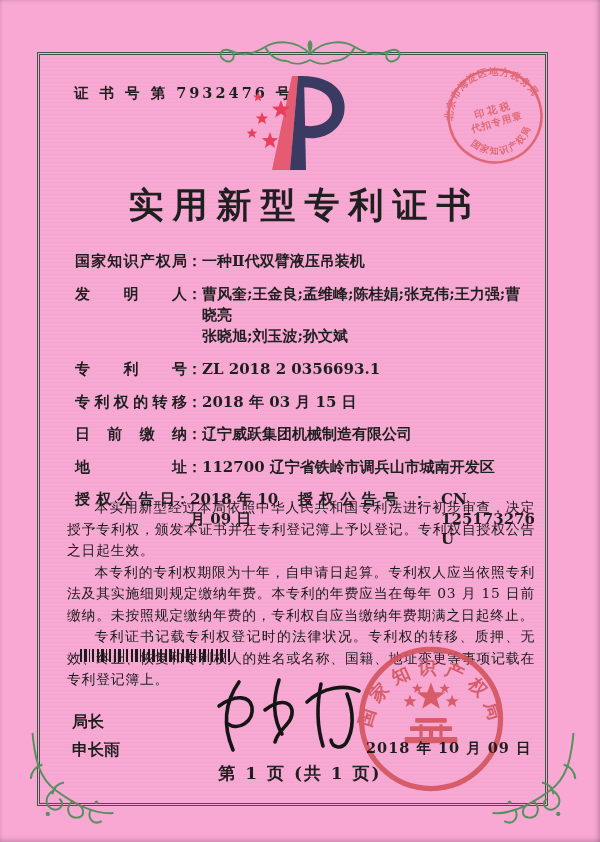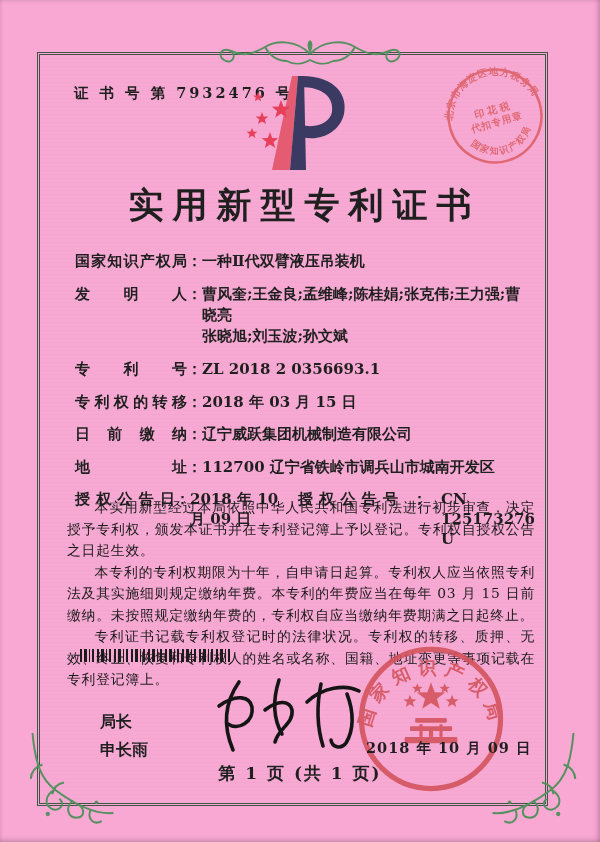--- a/index.html
+++ b/index.html
@@ -32,21 +32,21 @@
   .grant-cell.right{margin-left:8px;gap:14px;}
   .grant-cell .f-label{width:100px;flex:0 0 100px;}
   
   .paras{position:absolute;left:67px;top:497px;width:468px;
     font-size:13.8px;line-height:21.5px;letter-spacing:.8px;color:#1a1a1a;}
   .paras p{margin:0;text-indent:2em;text-align:justify;}
   
   .barcode{position:absolute;left:80px;top:649px;width:152px;height:13px;
     background:repeating-linear-gradient(90deg,#1c1c1c 0 2px,transparent 2px 4px,#1c1c1c 4px 7px,transparent 7px 9px,#1c1c1c 9px 10px,transparent 10px 12px,#1c1c1c 12px 14px,transparent 14px 17px);}
   
-  .commissioner{position:absolute;left:100px;top:708px;font-size:16px;font-weight:700;line-height:28px;}
+  .commissioner{position:absolute;left:72px;top:708px;font-size:16px;font-weight:700;line-height:28px;}
   .signature{position:absolute;left:205px;top:672px;}
   
   .seal-date{position:absolute;left:366px;top:739px;font-size:14.5px;font-weight:700;letter-spacing:1px;z-index:5;}
   
   .footer{position:absolute;left:0;top:728px;width:100%;text-align:center;font-size:17px;letter-spacing:2px;font-weight:600;margin-top:34px;}
   
   .tax-stamp{position:absolute;left:437px;top:58px;transform:rotate(-16deg);opacity:.88;}
   .office-seal{position:absolute;left:352px;top:640px;opacity:.9;}
   .logo{position:absolute;left:240px;top:70px;}
 </style>

